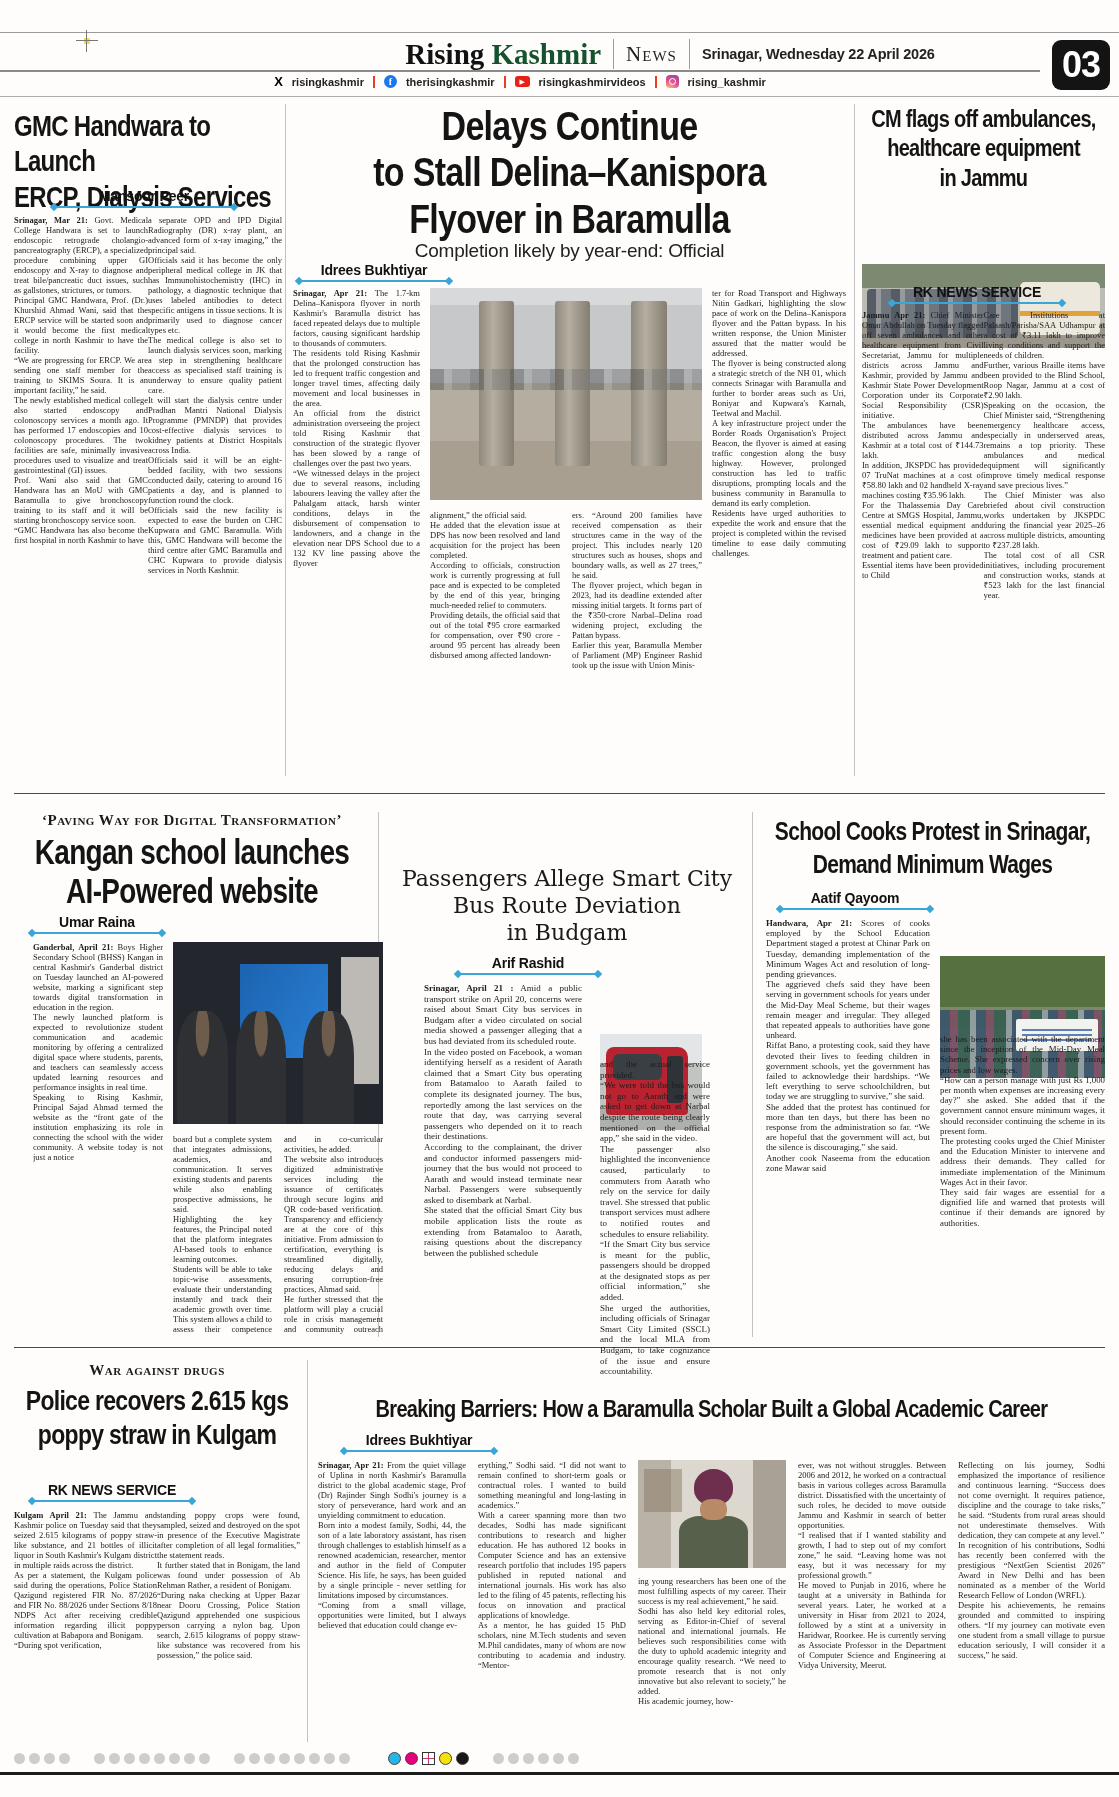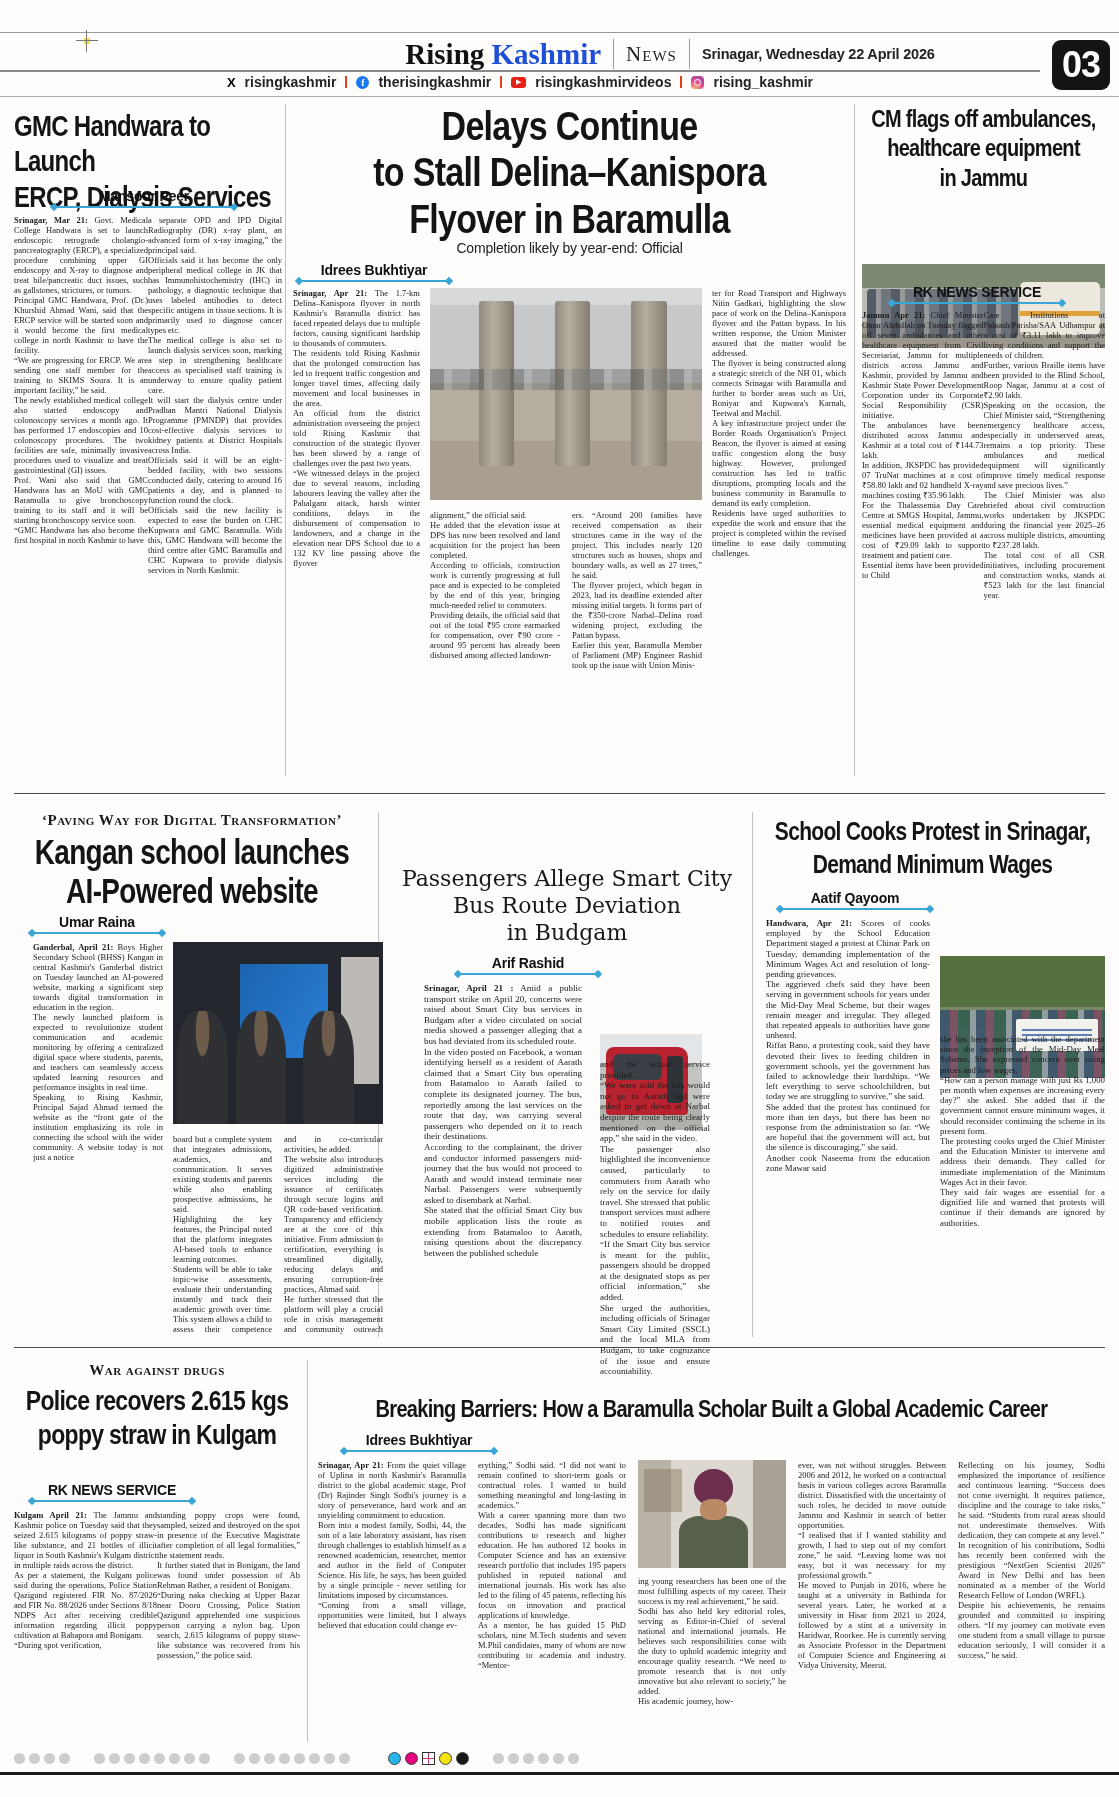--- a/index.html
+++ b/index.html
@@ -5,48 +5,48 @@
   html,body{margin:0;padding:0;background:#e9e9e9;}
   .page{position:relative;width:1119px;height:1797px;background:#fffdfb;margin:0 auto;overflow:hidden;
         font-family:"Liberation Serif",serif;color:#1d1d1d;}
   .abs{position:absolute;}
   .hline{position:absolute;background:#9a9a9a;height:1px;}
   .vline{position:absolute;background:#c2c2c2;width:1px;}
   .secline{position:absolute;background:#4a4a4a;height:1px;}
 
   
   .brand{font-family:"Liberation Serif",serif;font-weight:700;font-size:29px;color:#111;white-space:nowrap;}
-  .brand .red{color:#1d4ed8;}
+  .brand .red{color:#14532d;}
   .mast-sep{width:1px;height:30px;background:#9a9a9a;margin:0 12px;}
   .mast-news{font-family:"Liberation Serif",serif;font-variant:small-caps;font-size:21px;color:#222;letter-spacing:1px;}
   .mast-date{font-family:"Liberation Sans",sans-serif;font-weight:700;font-size:14.5px;color:#222;letter-spacing:-0.2px;}
   .pagenum{position:absolute;left:1052px;top:40px;width:58px;height:50px;background:#141414;border-radius:9px;
            color:#fff;font-family:"Liberation Sans",sans-serif;font-weight:700;font-size:36px;
            display:flex;align-items:center;justify-content:center;letter-spacing:-1px;}
   .socials{position:absolute;top:74px;left:0;width:1040px;display:flex;justify-content:center;align-items:center;gap:9px;}
-  .handle{font-family:"Liberation Sans",sans-serif;font-weight:700;font-size:14px;color:#222;}
+  .handle{font-family:"Liberation Sans",sans-serif;font-weight:700;font-size:11px;color:#222;}
   .soc-sep{width:2px;height:12px;background:#e8401c;}
   .ic{display:inline-flex;align-items:center;justify-content:center;}
   .ic-x{font-family:"Liberation Sans",sans-serif;font-weight:900;font-size:13px;color:#000;}
   .ic-fb{width:13px;height:13px;border-radius:50%;background:#1877f2;color:#fff;font:700 10px "Liberation Serif",serif;}
   .ic-yt{width:15px;height:11px;border-radius:3px;background:#e62117;color:#fff;font-size:7px;}
   .ic-ig{width:13px;height:13px;border-radius:4px;background:radial-gradient(circle at 25% 110%,#fdc468,#df4996 55%,#8a49a1);position:relative;}
   .ic-ig::after{content:'';position:absolute;left:3px;top:3px;width:5px;height:5px;border:1.5px solid #fff;border-radius:50%;}
   .regmark{position:absolute;left:76px;top:30px;width:22px;height:22px;}
   .regmark .v{position:absolute;left:10px;top:0;width:1px;height:22px;background:#777;}
   .regmark .h{position:absolute;left:0;top:10px;width:22px;height:1px;background:#777;}
   .regmark .y{position:absolute;left:8px;top:8px;width:6px;height:6px;background:#f5e13d;}
 
   
   .hl{font-family:"Liberation Sans",sans-serif;font-weight:700;color:#141414;letter-spacing:-0.7px;
       white-space:pre-line;transform:scale(1,1.22);transform-origin:top center;}
   .hl-left{transform-origin:top left;}
   .kicker{font-family:"Liberation Serif",serif;font-variant:small-caps;font-weight:700;font-size:15px;color:#1b1b1b;
           text-align:center;letter-spacing:0.5px;}
-  .subhead{font-family:"Liberation Sans",sans-serif;font-size:14px;color:#222;text-align:center;letter-spacing:-0.2px;}
+  .subhead{font-family:"Liberation Sans",sans-serif;font-size:19px;color:#222;text-align:center;letter-spacing:-0.2px;}
   .serifhl{font-family:"DejaVu Serif",serif;font-weight:500;color:#1a1a1a;white-space:pre-line;text-align:center;}
 
   
   .byline{display:flex;flex-direction:column;align-items:center;}
   .byline-name{font-family:"Liberation Sans",sans-serif;font-weight:700;font-size:14px;color:#111;letter-spacing:-0.2px;padding-bottom:2px;}
   .byline-rule{position:relative;width:100%;height:2px;background:#3aa6d8;}
   .byline-rule i{position:absolute;top:-2px;width:6px;height:6px;background:#3aa6d8;transform:rotate(45deg);}
   .byline-rule i.l{left:-3px;} .byline-rule i.r{right:-3px;}
 
   

